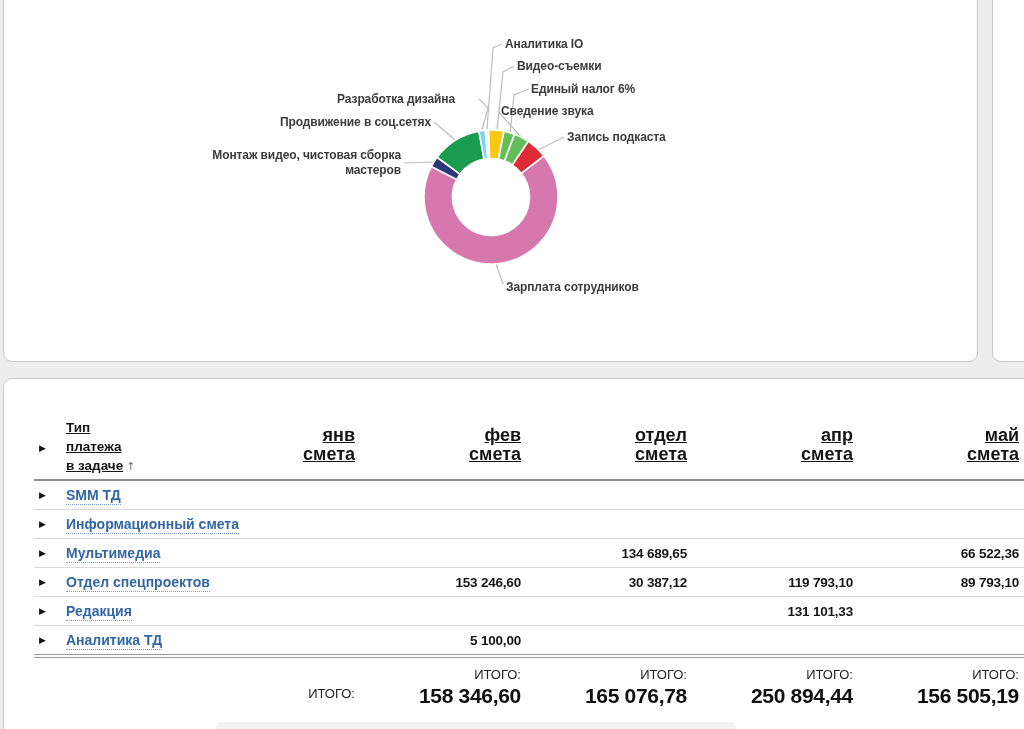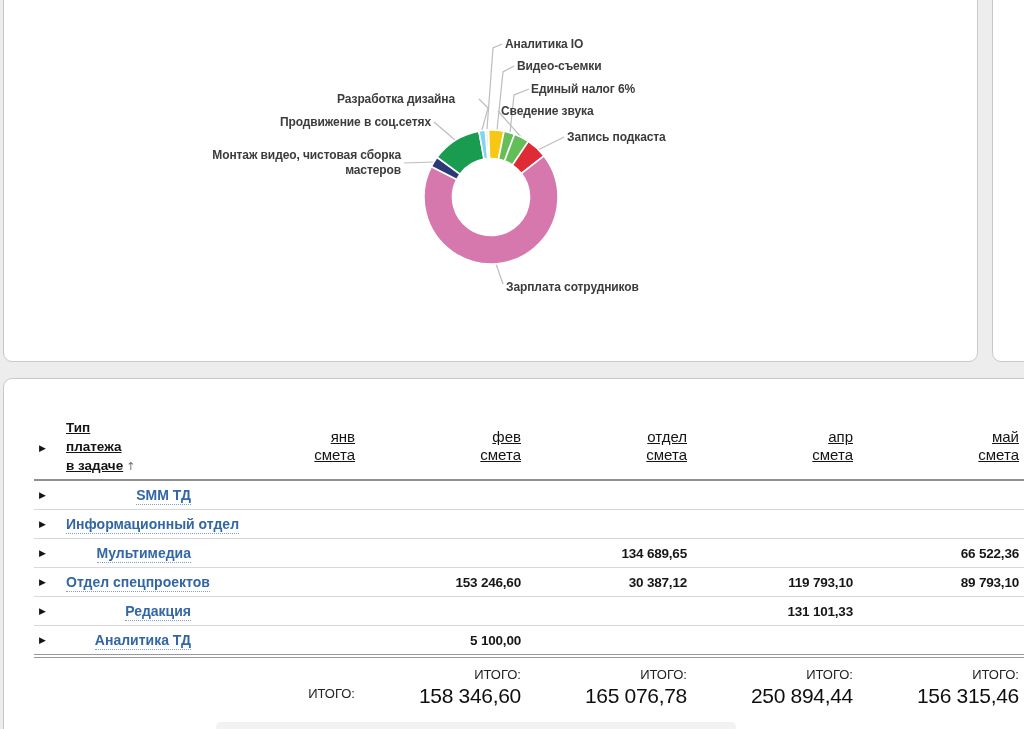--- a/index.html
+++ b/index.html
@@ -35,41 +35,41 @@
   .header-row .arrow-cell{align-items:center;}
   .tri{font-family:"DejaVu Sans",sans-serif;font-size:9px;color:#141414;cursor:pointer;line-height:1;}
   .name-h{align-self:end;padding:0 0 4px 2px;}
   .name-h .ul{
     font-size:13.5px;font-weight:bold;color:#141414;text-decoration:underline;
     white-space:pre-line;line-height:18px;cursor:pointer;margin-top:32px;
   }
   .sort-ico{font-size:11px;color:#6e6e6e;font-family:"DejaVu Sans",sans-serif;margin-left:3px;text-decoration:none;display:inline-block;}
   .num-h{align-self:end;text-align:right;padding:0 2px 15px 0;}
   .num-h .ul{
-    font-size:15px;font-weight:normal;color:#141414;text-decoration:underline;
+    font-size:18px;font-weight:bold;color:#141414;text-decoration:underline;
     white-space:pre-line;line-height:18px;cursor:pointer;
   }
   .thick-line{height:2px;background:#8f8f8f;}
   .data-row{height:28px;border-bottom:1px solid #d8d8d8;align-items:center;}
   .data-row.last{border-bottom:none;}
-  .name-cell{padding-left:2px;white-space:nowrap;overflow:visible;text-align:right;}
+  .name-cell{padding-left:2px;white-space:nowrap;overflow:visible;}
   .rowlink{
     font-size:14px;font-weight:bold;color:#3366a6;cursor:pointer;
     border-bottom:1px dotted #7fa0cb;padding-bottom:1px;
   }
   .num-cell{
     text-align:right;padding-right:2px;font-size:13.5px;font-weight:bold;
     color:#161616;letter-spacing:-0.2px;
   }
   .double-line{height:4px;background:linear-gradient(to bottom,#9a9a9a 1px,#ffffff 1px,#ffffff 3px,#9a9a9a 3px);}
   .footer-row{height:62px;padding-top:4px;}
   .foot-cell{display:flex;flex-direction:column;align-items:flex-end;padding:5px 2px 0 0;}
   .foot-cell.mid-only{justify-content:center;padding-top:0;}
   .itogo-sm{font-size:13px;font-weight:normal;color:#222222;}
-  .itogo-val{font-size:21px;font-weight:normal;color:#0f0f0f;margin-top:2px;letter-spacing:-0.3px;}
+  .itogo-val{font-size:21px;font-weight:bold;color:#0f0f0f;margin-top:2px;letter-spacing:-0.3px;}
   .hscrollbar{
     position:absolute;left:212px;top:343px;width:520px;height:10px;
     background:#f2f2f2;border-radius:6px;
   }
 </style>
 </head>
 <body>
 
 <section class="panel chart-panel">
   <div class="chart-inner">
@@ -147,21 +147,21 @@
       <div class="cell num-cell"></div>
       <div class="cell num-cell"></div>
       <div class="cell num-cell"></div>
       <div class="cell num-cell"></div>
     </div>
 
     <div class="tgrid data-row">
       <div class="cell arrow-cell">
           <span class="tri">▶</span>
         </div>
-      <div class="cell name-cell"><span class="rowlink">Информационный отдел</span></div>
+      <div class="cell name-cell"><span class="rowlink">Информационный смета</span></div>
       <div class="cell num-cell"></div>
       <div class="cell num-cell"></div>
       <div class="cell num-cell"></div>
       <div class="cell num-cell"></div>
       <div class="cell num-cell"></div>
     </div>
 
     <div class="tgrid data-row">
       <div class="cell arrow-cell">
           <span class="tri">▶</span>
@@ -225,19 +225,19 @@
       <div class="cell foot-cell">
         <span class="itogo-sm">ИТОГО:</span>
         <span class="itogo-val">165 076,78</span>
       </div>
       <div class="cell foot-cell">
         <span class="itogo-sm">ИТОГО:</span>
         <span class="itogo-val">250 894,44</span>
       </div>
       <div class="cell foot-cell">
         <span class="itogo-sm">ИТОГО:</span>
-        <span class="itogo-val">156 315,46</span>
+        <span class="itogo-val">156 505,19</span>
       </div>
     </div>
   </div>
 
   <div class="hscrollbar"></div>
 </section>
 
 </body></html>

